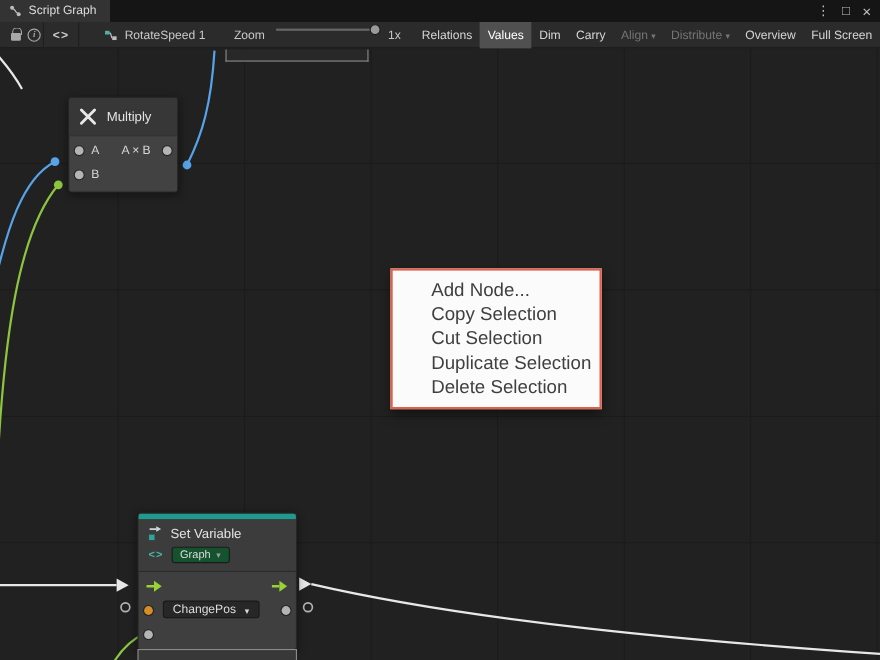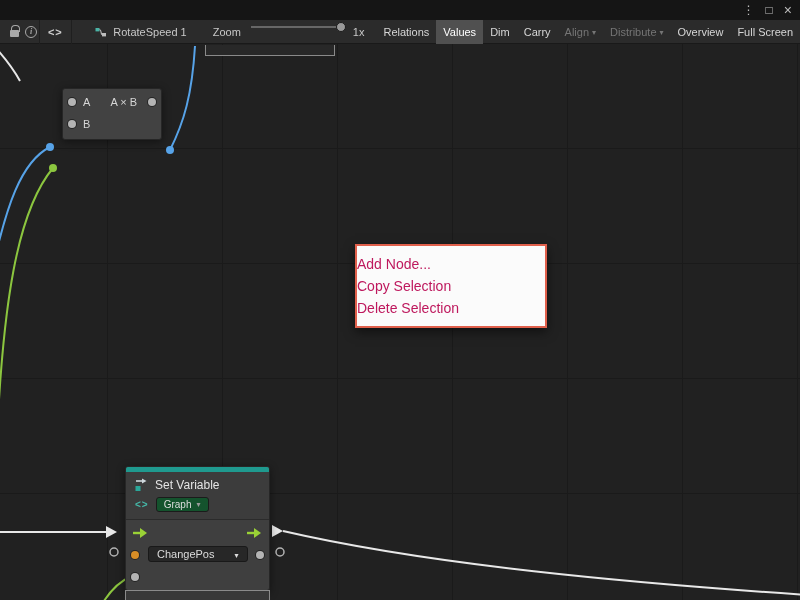--- a/index.html
+++ b/index.html
@@ -74,41 +74,49 @@
   .sv-header { padding:6px 8px 7px 8px; background:#3c3c3c; border-bottom:1px solid #2b2b2b; }
   .sv-title-row { display:flex; align-items:flex-end; gap:7px; }
   .sv-kind-row { display:flex; align-items:center; gap:7px; margin-top:5px; margin-left:1px; }
   .code-glyph { color:#45b8a8; font-weight:bold; font-size:10px; letter-spacing:1px; }
   .mini-dropdown { display:inline-flex; align-items:flex-start; gap:5px; background:#14532d;
                    border:1px solid #1b1b1b; border-radius:3px; padding:1px 7px; font-size:10px;
                    color:#dcdcdc; }
   .mini-dropdown .caret { color:#9a9a9a; }
   .flow-arrow { position:absolute; top:5px; }
   .flow-arrow.left { left:7px; } .flow-arrow.right { right:7px; }
-  .value-dropdown { position:absolute; left:22px; top:2px; display:flex; align-items:center; gap:20px;
+  .value-dropdown { position:absolute; left:22px; top:2px; display:flex; align-items:center; gap:8px;
                     background:#272727; border:1px solid #191919; border-radius:3px; padding:1px 8px;
                     font-size:11px; color:#dcdcdc; }
 
   .cut-node-top { position:absolute; left:205px; top:45px; width:130px; height:11px;
                   background:#282828; border:1px solid #8a8a8a; border-top:none; z-index:10; }
   .cut-node-bottom { position:absolute; left:125px; top:590px; width:145px; height:12px;
                      background:#383838; border:1px solid #8a8a8a; z-index:10; }
 
   
   .context-menu { position:absolute; left:355px; top:244px; width:192px; z-index:50;
                   background:#fbfbfb; border:2px solid #e0604c; box-shadow:0 4px 10px rgba(0,0,0,.5);
                   padding:7px 0; }
-  .menu-item { height:22px; line-height:22px; font-size:14px; color:#be185d; }
+  .menu-item { height:22px; line-height:22px; padding-left:35px; font-size:17px; color:#404040; }
 </style>
 </head>
 <body>
 
 <div id="stage">
 
   <div class="titlebar">
+    <div class="tab">
+      <svg width="12" height="12" viewBox="0 0 12 12">
+        <circle cx="3" cy="3" r="1.8" fill="#bdbdbd"></circle>
+        <circle cx="9" cy="9" r="1.8" fill="#bdbdbd"></circle>
+        <path d="M4 4 C 6.5 5, 5.5 7, 8 8" stroke="#bdbdbd" fill="none" stroke-width="1.2"></path>
+      </svg>
+      <span>Script Graph</span>
+    </div>
     <div class="win-controls">
       <span>⋮</span>
       <span>□</span>
       <span style="font-size:14px;">×</span>
     </div>
   </div>
 
   <div class="toolbar">
     <div class="tb-icon-btn">
         <span class="lock"></span>
@@ -191,20 +199,26 @@
     <path d="M 101 606 C 110 590 120 581 132 576" stroke="#8cc63f" stroke-width="2" fill="none"></path>
     <circle cx="133" cy="575" r="3.5" fill="#8cc63f"></circle>
 
     <circle cx="114" cy="552" r="4" fill="none" stroke="#b4b4b4" stroke-width="1.5"></circle>
     <circle cx="280" cy="552" r="4" fill="none" stroke="#b4b4b4" stroke-width="1.5"></circle>
   </svg>
 
   <div class="cut-node-top"></div>
 
   <div class="node node-multiply">
+    <div class="node-header">
+      <svg width="18" height="18" viewBox="0 0 18 18">
+        <path d="M3 3 L15 15 M15 3 L3 15" stroke="#e8e8e8" stroke-width="2.6" stroke-linecap="round"></path>
+      </svg>
+      <span class="node-title">Multiply</span>
+    </div>
     <div class="node-body">
       <div class="port-row">
         <span class="dot left"></span>
         <span class="port-label-l">A</span>
         <span class="port-label-r">A × B</span>
         <span class="dot right"></span>
       </div>
       <div class="port-row">
         <span class="dot left"></span>
         <span class="port-label-l">B</span>
@@ -254,16 +268,18 @@
         <span class="dot left"></span>
       </div>
     </div>
   </div>
 
   <div class="cut-node-bottom"></div>
 
   <div class="context-menu">
     <div class="menu-item">Add Node...</div>
     <div class="menu-item">Copy Selection</div>
+    <div class="menu-item">Cut Selection</div>
+    <div class="menu-item">Duplicate Selection</div>
     <div class="menu-item">Delete Selection</div>
   </div>
 
 </div>
 
 </body></html>

